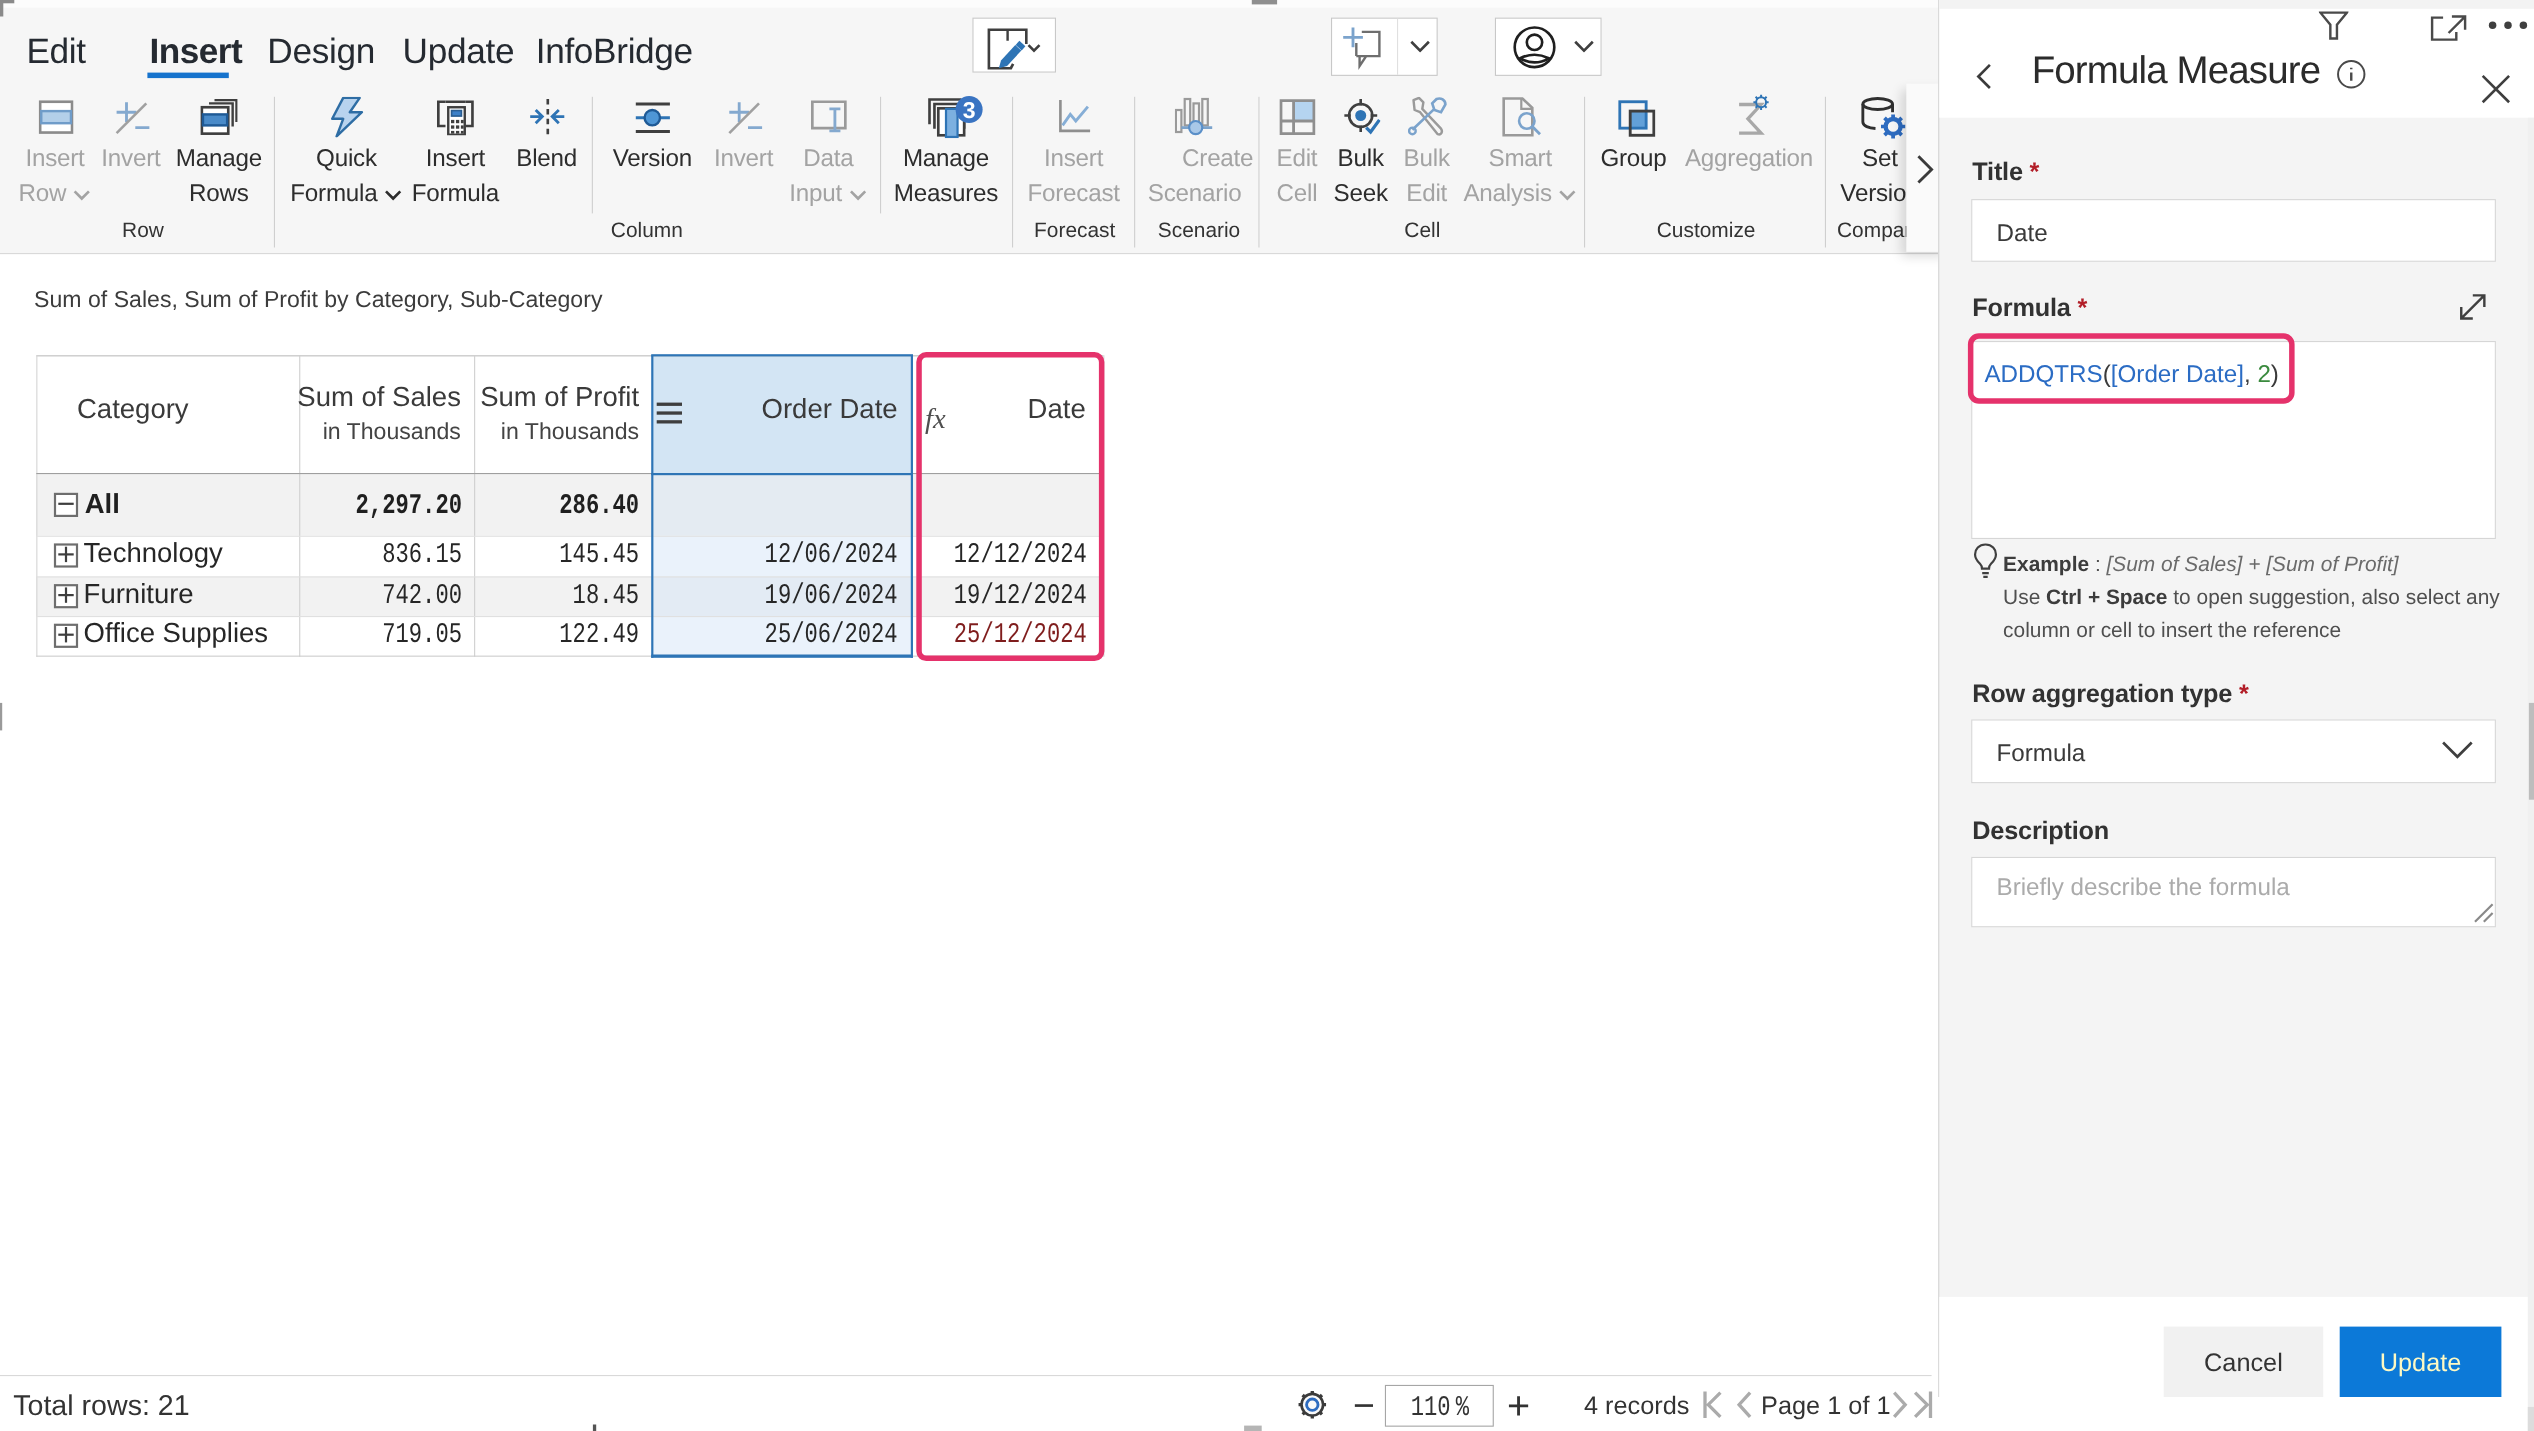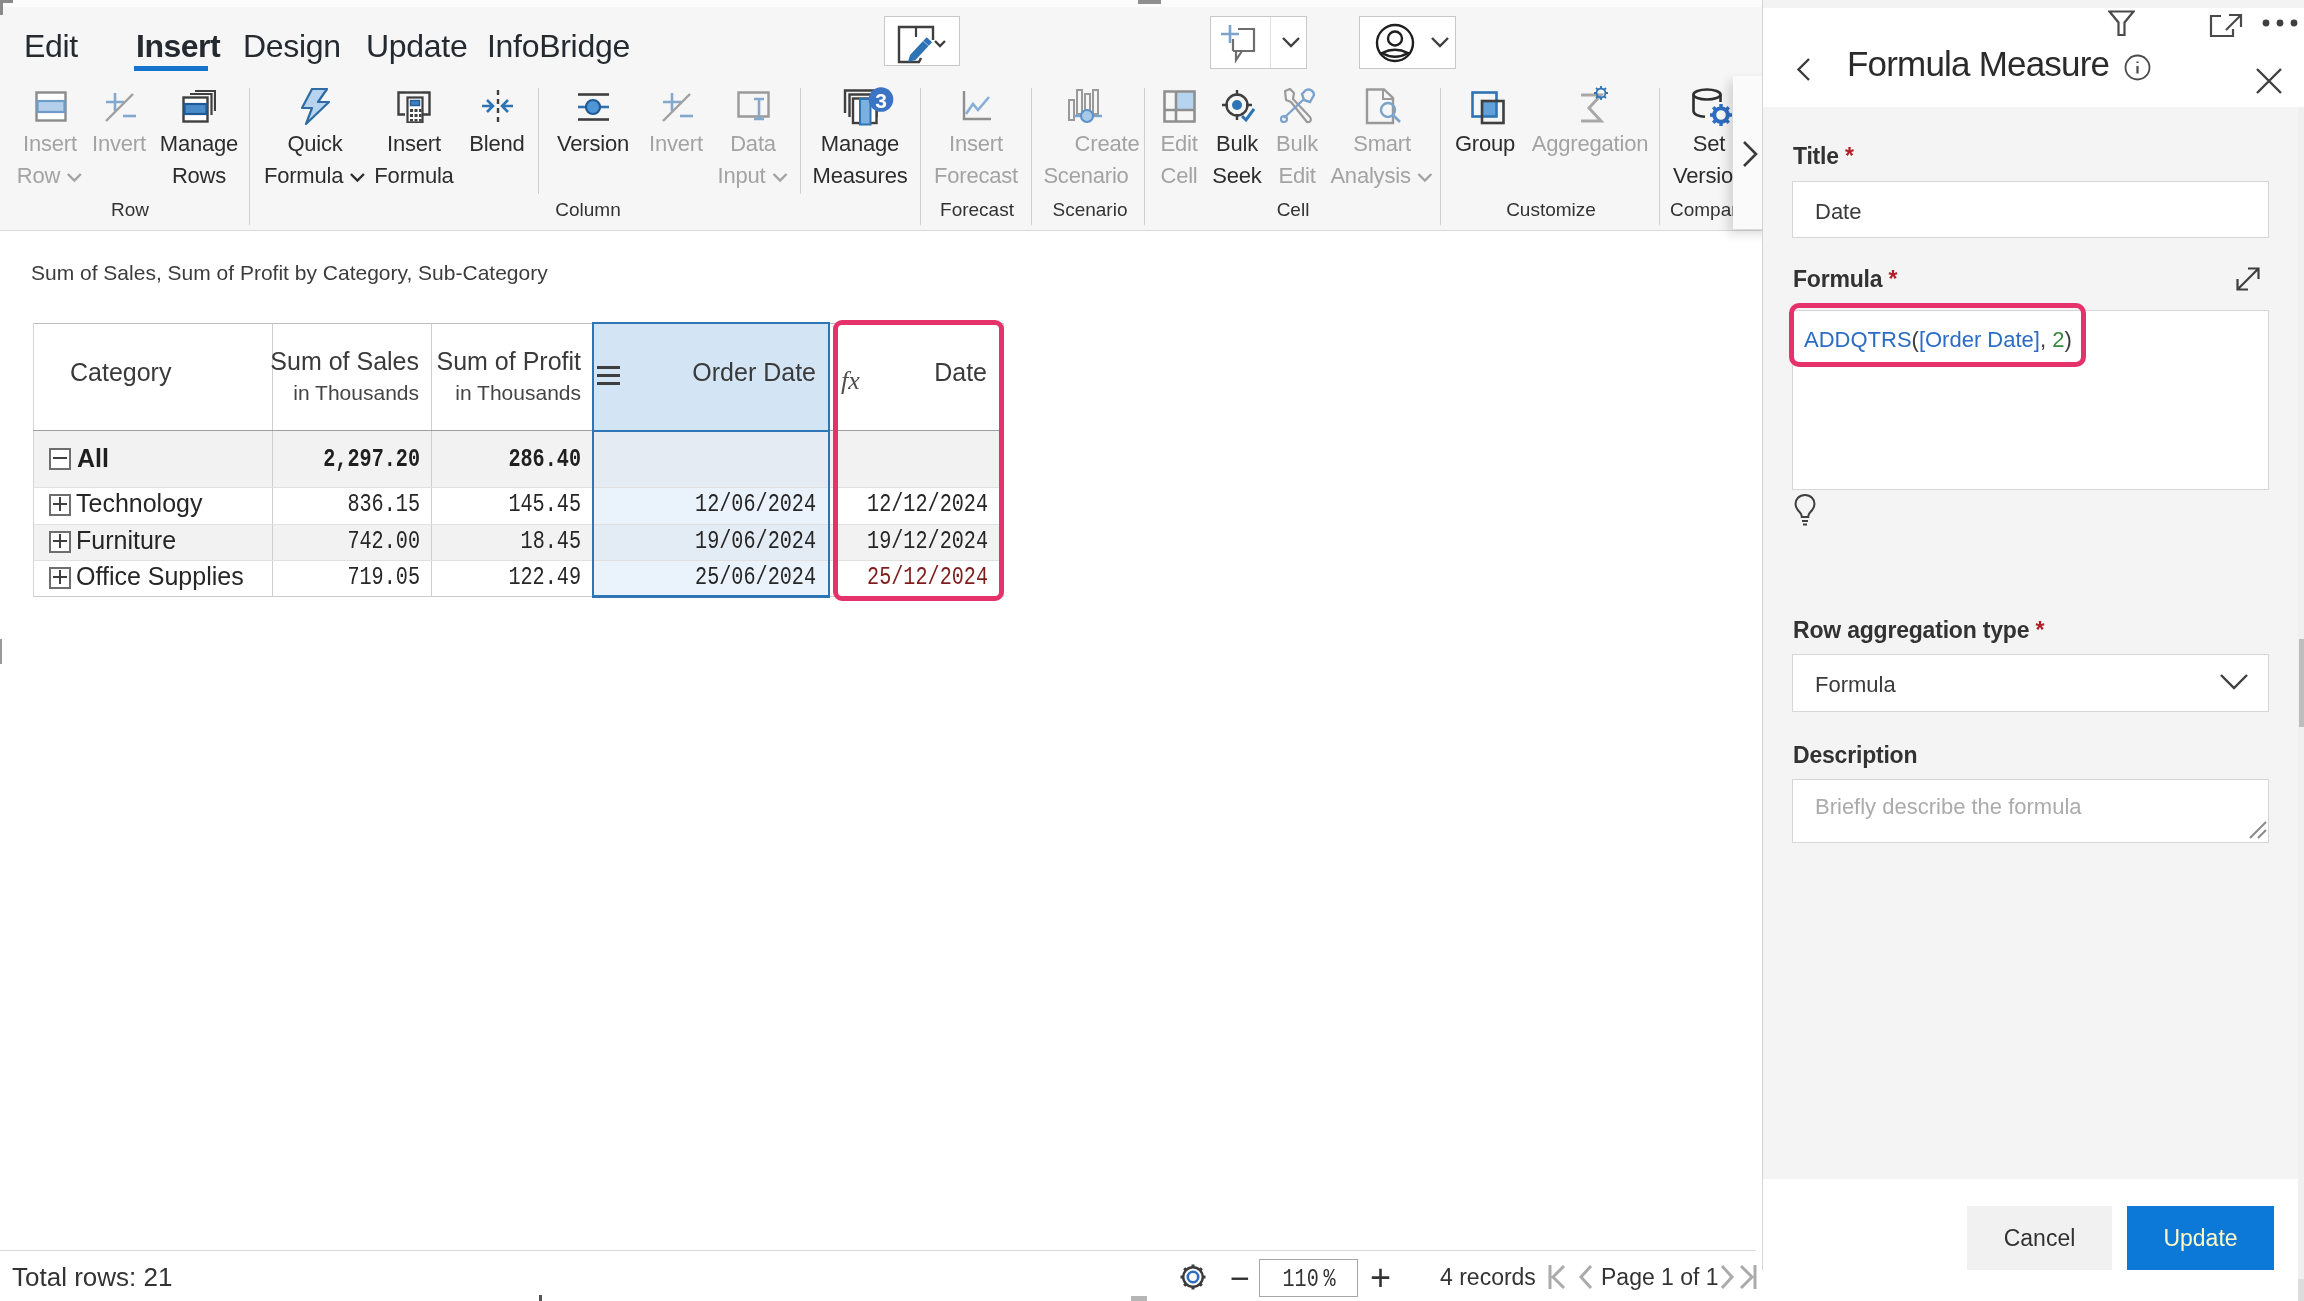--- a/index.html
+++ b/index.html
@@ -399,20 +399,25 @@
     <path d="M5 25 L25 5 M15 4.5 H25.5 V15 M15 25.5 H4.5 V15" fill="none" stroke="#3f3f3f" stroke-width="2.2"></path>
   </svg>
   <div class="abs" style="left:29px;top:310px;width:477px;height:180px;background:#fff;border:1px solid #d6d6d6;box-sizing:border-box;"></div>
   <div class="abs" style="left:26px;top:303px;width:297px;height:64px;border:5px solid #e5326b;border-radius:10px;box-sizing:border-box;"></div>
   <div class="abs" style="left:41px;top:327px;font-size:22px;color:#3a3a3a;"><span style="color:#2b6cc4;">ADDQTRS</span>(<span style="color:#2b6cc4;">[Order Date]</span>, <span style="color:#3a8a3e;">2</span>)</div>
 
   <svg class="abs" style="left:29px;top:493px;" width="26" height="34" viewBox="0 0 26 34">
     <path d="M13 2 C7 2 3.5 6.5 3.5 11 C3.5 15 6 17.5 8 19.5 C9.5 21 9.8 22.5 9.8 24 H16.2 C16.2 22.5 16.5 21 18 19.5 C20 17.5 22.5 15 22.5 11 C22.5 6.5 19 2 13 2 Z" fill="none" stroke="#3f3f3f" stroke-width="2"></path>
     <path d="M10 28 H16 M11 31.5 H15" stroke="#3f3f3f" stroke-width="2"></path>
   </svg>
+  <div class="abs" style="left:58px;top:499px;font-size:19px;color:#4f4f4f;line-height:30px;white-space:nowrap;">
+    <span style="color:#3c3c3c;font-weight:bold;">Example</span> : <i style="color:#6a6a6a;">[Sum of Sales] + [Sum of Profit]</i><br>
+    Use <b style="color:#3c3c3c;">Ctrl + Space</b> to open suggestion, also select any<br>
+    column or cell to insert the reference
+  </div>
 
   <div class="abs plbl" style="left:30px;top:617px;">Row aggregation type <span class="ast">*</span></div>
   <div class="abs" style="left:29px;top:654px;width:477px;height:58px;background:#fff;border:1px solid #d6d6d6;box-sizing:border-box;"></div>
   <div class="abs" style="left:52px;top:672px;font-size:22px;color:#3a3a3a;">Formula</div>
   <svg class="abs" style="left:455px;top:672px;" width="32" height="20" viewBox="0 0 32 20">
         <path d="M3 3 L16 16 L29 3" fill="none" stroke="#3f3f3f" stroke-width="2.4"></path>
       </svg>
 
   <div class="abs plbl" style="left:30px;top:742px;">Description</div>
   <div class="abs" style="left:29px;top:779px;width:477px;height:64px;background:#fff;border:1px solid #d6d6d6;box-sizing:border-box;"></div>

